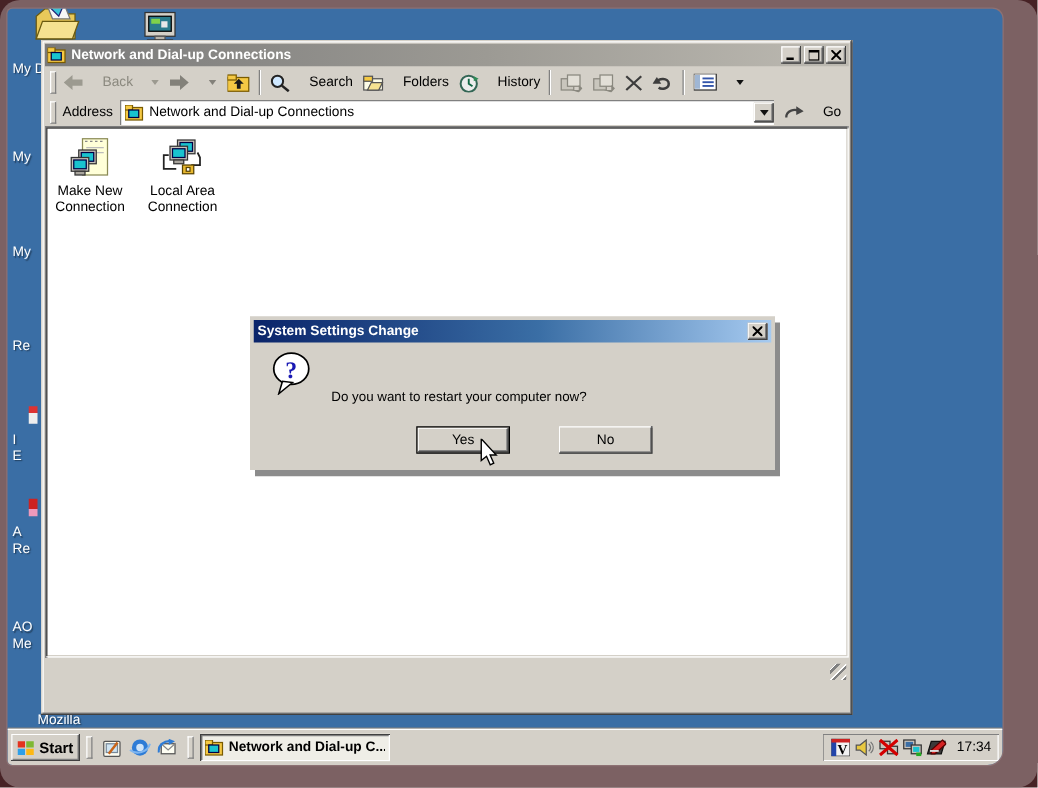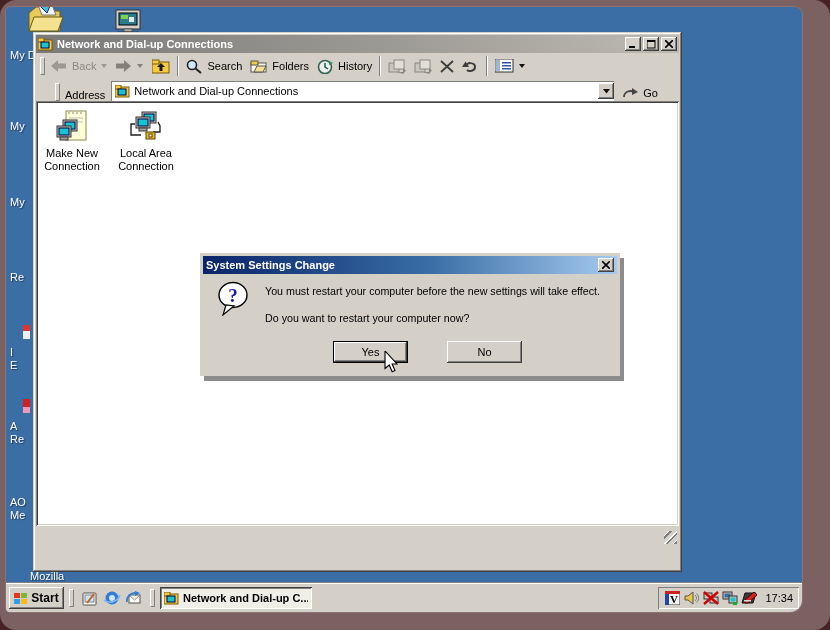--- a/index.html
+++ b/index.html
@@ -37,24 +37,24 @@
   .titlebar{height:18px;display:flex;align-items:center;padding:0 2px;
     background:linear-gradient(to right,#7A7A7A,#9C9A94 55%,#BDBAB2);}
   .titlebar .t-text{color:#FFFFFF;font-weight:bold;margin-left:4px;flex:1;
     white-space:nowrap;overflow:hidden;}
   .cap-btn{width:16px;height:14px;margin-left:2px;display:flex;align-items:center;justify-content:center;}
   .menubar{height:22px;display:flex;align-items:center;padding:0 2px;position:relative;}
   .menu-item{padding:3px 9px;color:#84827A;}
   .throbber{position:absolute;right:2px;top:1px;width:26px;height:20px;background:#000;
     display:flex;align-items:center;justify-content:center;border-left:1px solid #808080;}
   .toolbar{height:26px;display:flex;align-items:center;padding:0 2px;}
-  .tbtn{display:flex;align-items:center;gap:5px;padding:2px 4px;}
+  .tbtn{display:flex;align-items:center;gap:15px;padding:2px 4px;}
   .tbtn .lbl{white-space:nowrap;}
   .dis{color:#8B897F;}
-  .addressbar{height:22px;display:flex;align-items:flex-end;padding:0 17px;}
+  .addressbar{height:22px;display:flex;align-items:center;padding:0 2px;}
   .addr-input{height:20px;background:#FFFFFF;display:flex;align-items:center;flex:1;
     margin-left:6px;padding-left:3px;box-sizing:border-box;}
   .addr-drop{width:16px;height:16px;margin-left:auto;display:flex;align-items:center;justify-content:center;}
   .content{background:#FFFFFF;position:relative;overflow:hidden;}
   .desk-icon{position:absolute;width:68px;text-align:center;}
   .desk-icon .dlabel{margin-top:3px;line-height:13px;}
   .statusbar{height:20px;display:flex;align-items:center;position:relative;padding:0 2px;}
   .status-pane{flex:1;height:16px;display:flex;align-items:center;padding-left:4px;margin-right:18px;}
   .resize-grip{position:absolute;right:2px;bottom:2px;width:13px;height:13px;
     background:repeating-linear-gradient(135deg,transparent 0 3px,#FFFFFF 3px 4px,#808080 4px 6px);}
@@ -314,21 +314,20 @@
       </span>
     </div>
     <div class="dlg-body">
       <span class="abs" style="left:14px;top:7px;">
         <svg width="33" height="35" viewBox="0 0 33 35">
           <ellipse cx="16" cy="14" rx="14" ry="12.5" fill="#FFFFFF" stroke="#000" stroke-width="1.4"></ellipse>
           <polygon points="9,24 6,34 17,25" fill="#FFFFFF" stroke="#000" stroke-width="1.2"></polygon>
           <text x="16" y="21" text-anchor="middle" font-family="Liberation Serif,serif" font-size="19" font-weight="bold" fill="#1919B3">?</text>
         </svg>
       </span>
-      <span class="dlg-line" style="top:11px;">You must restart your computer before the new settings will take effect.</span>
       <span class="dlg-line" style="top:38px;">Do you want to restart your computer now?</span>
       <span class="dlg-btn btn-out default-btn" style="left:130px;top:67px;">
         <span>Yes</span>
       </span>
       <span class="dlg-btn btn-out" style="left:212px;top:67px;margin-left:32px;">
         <span>No</span>
       </span>
     </div>
   </div>
 

